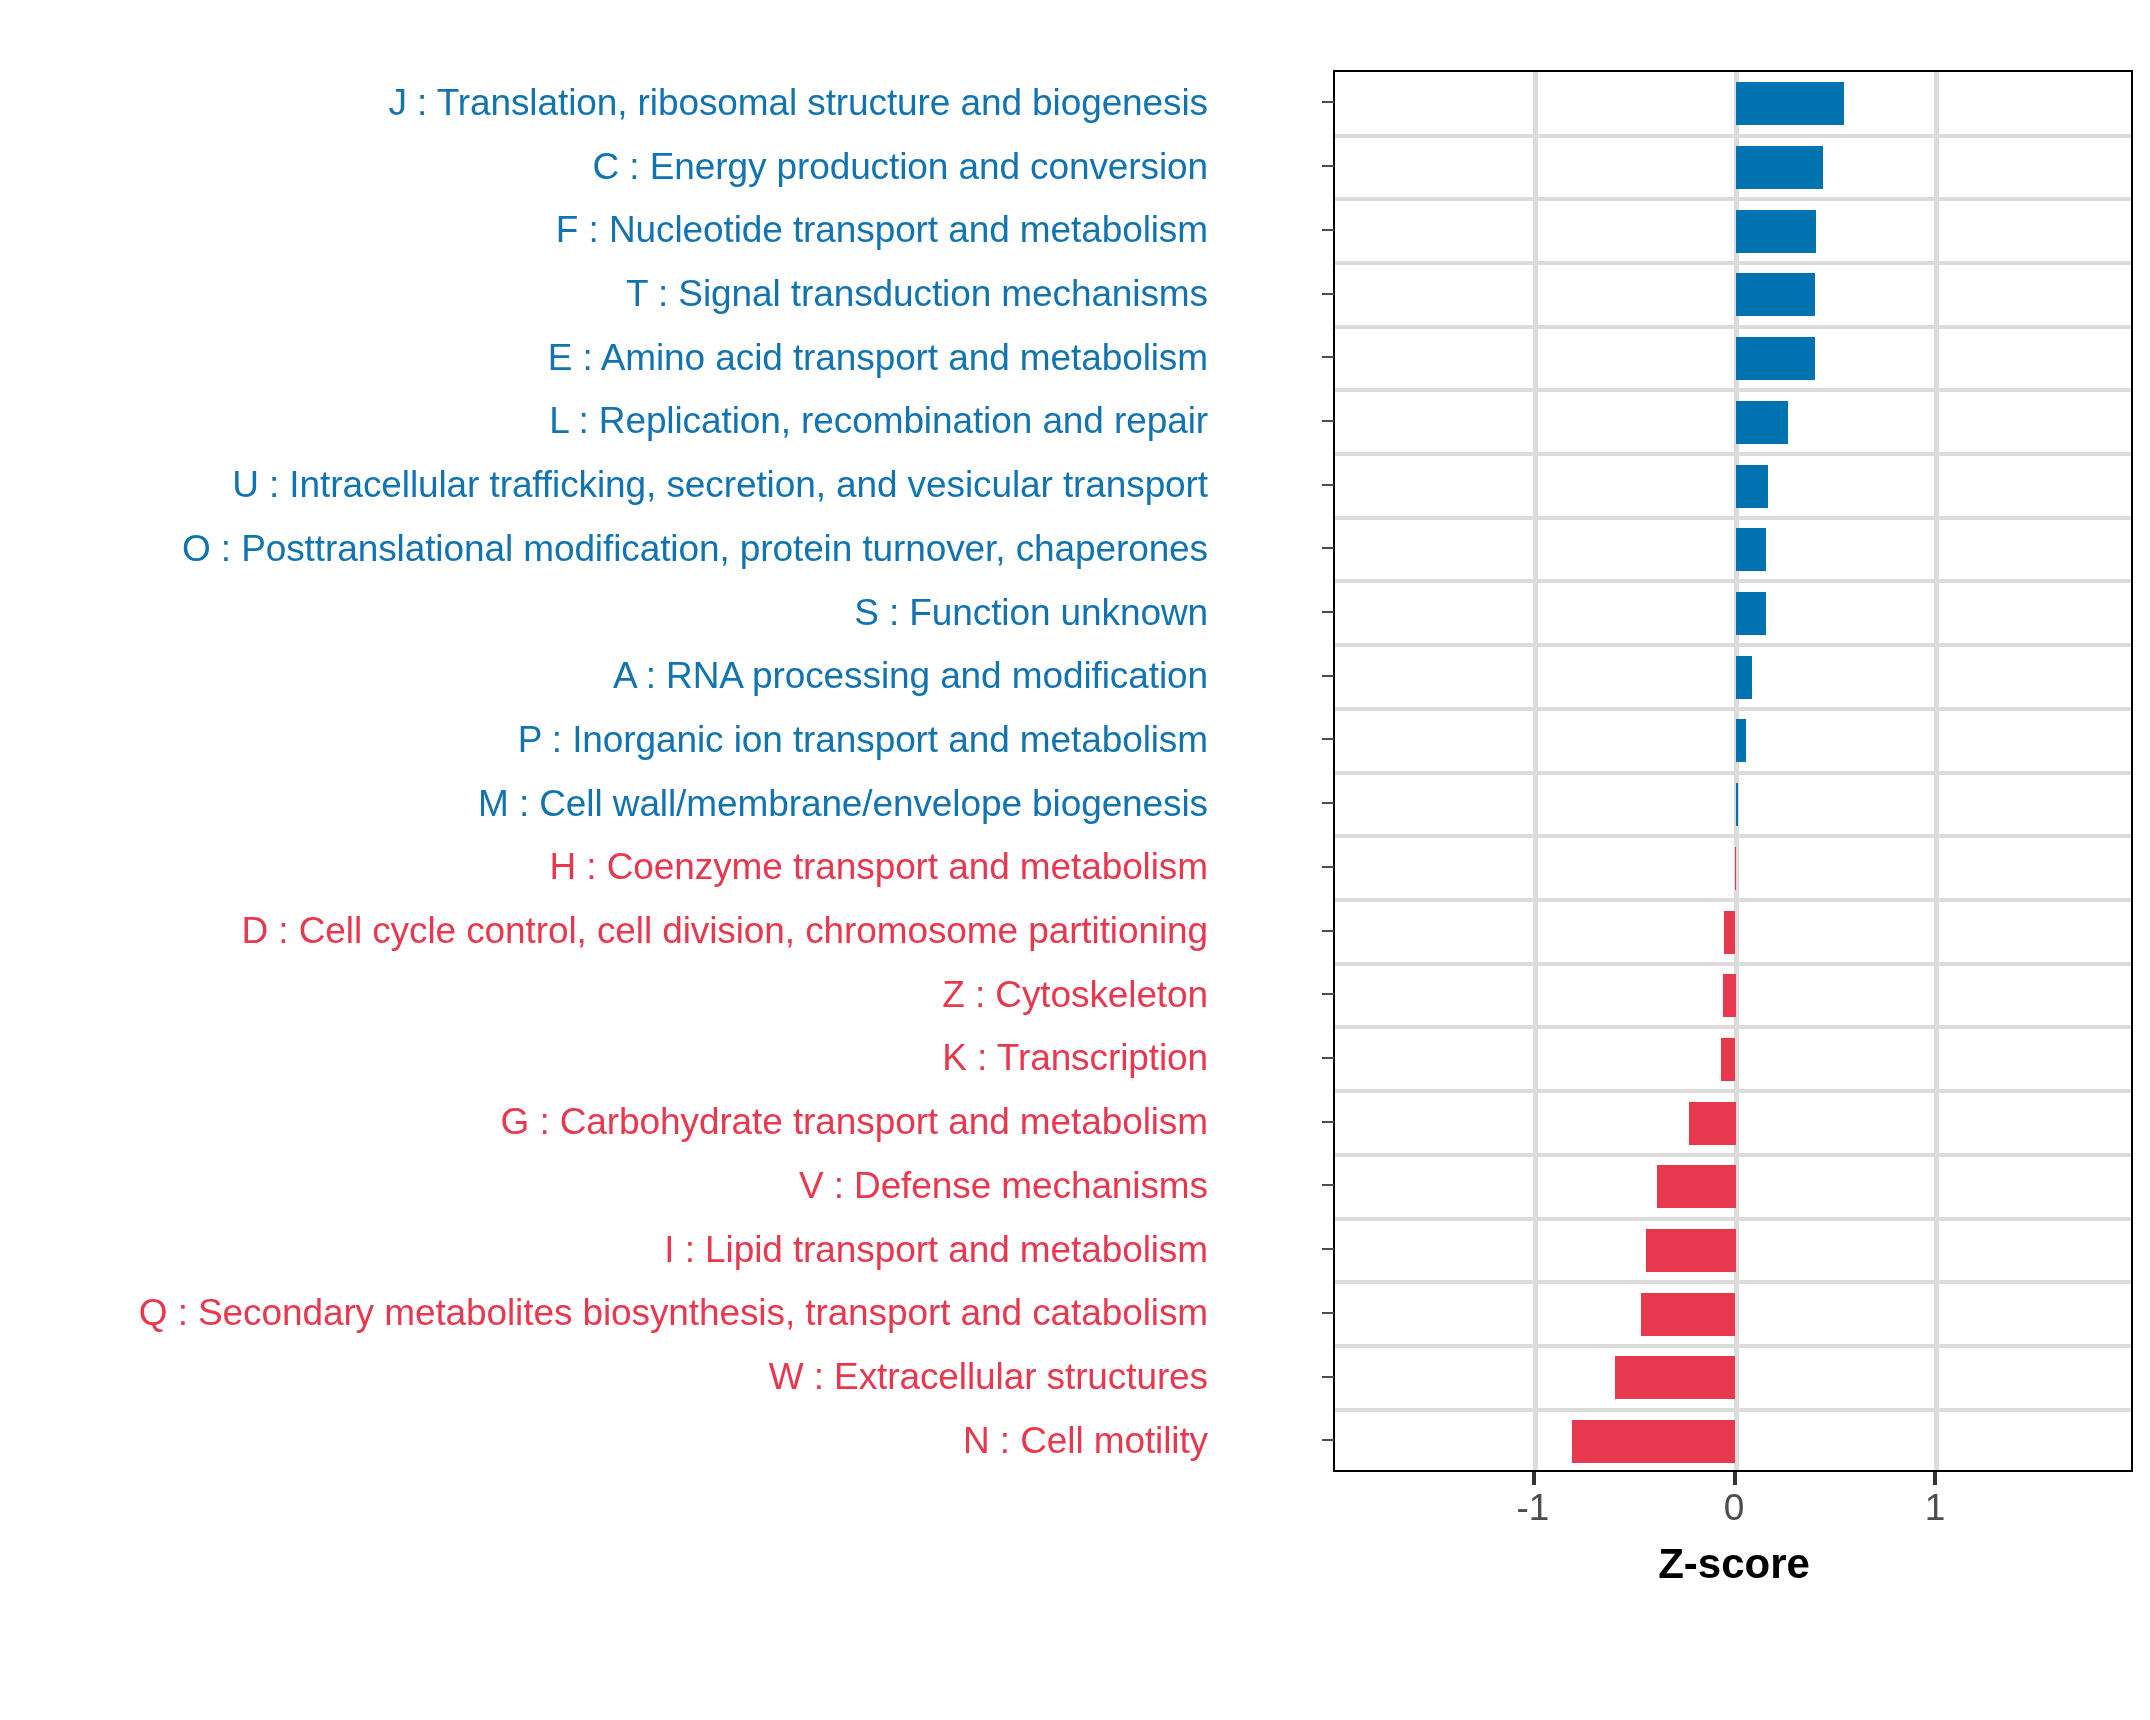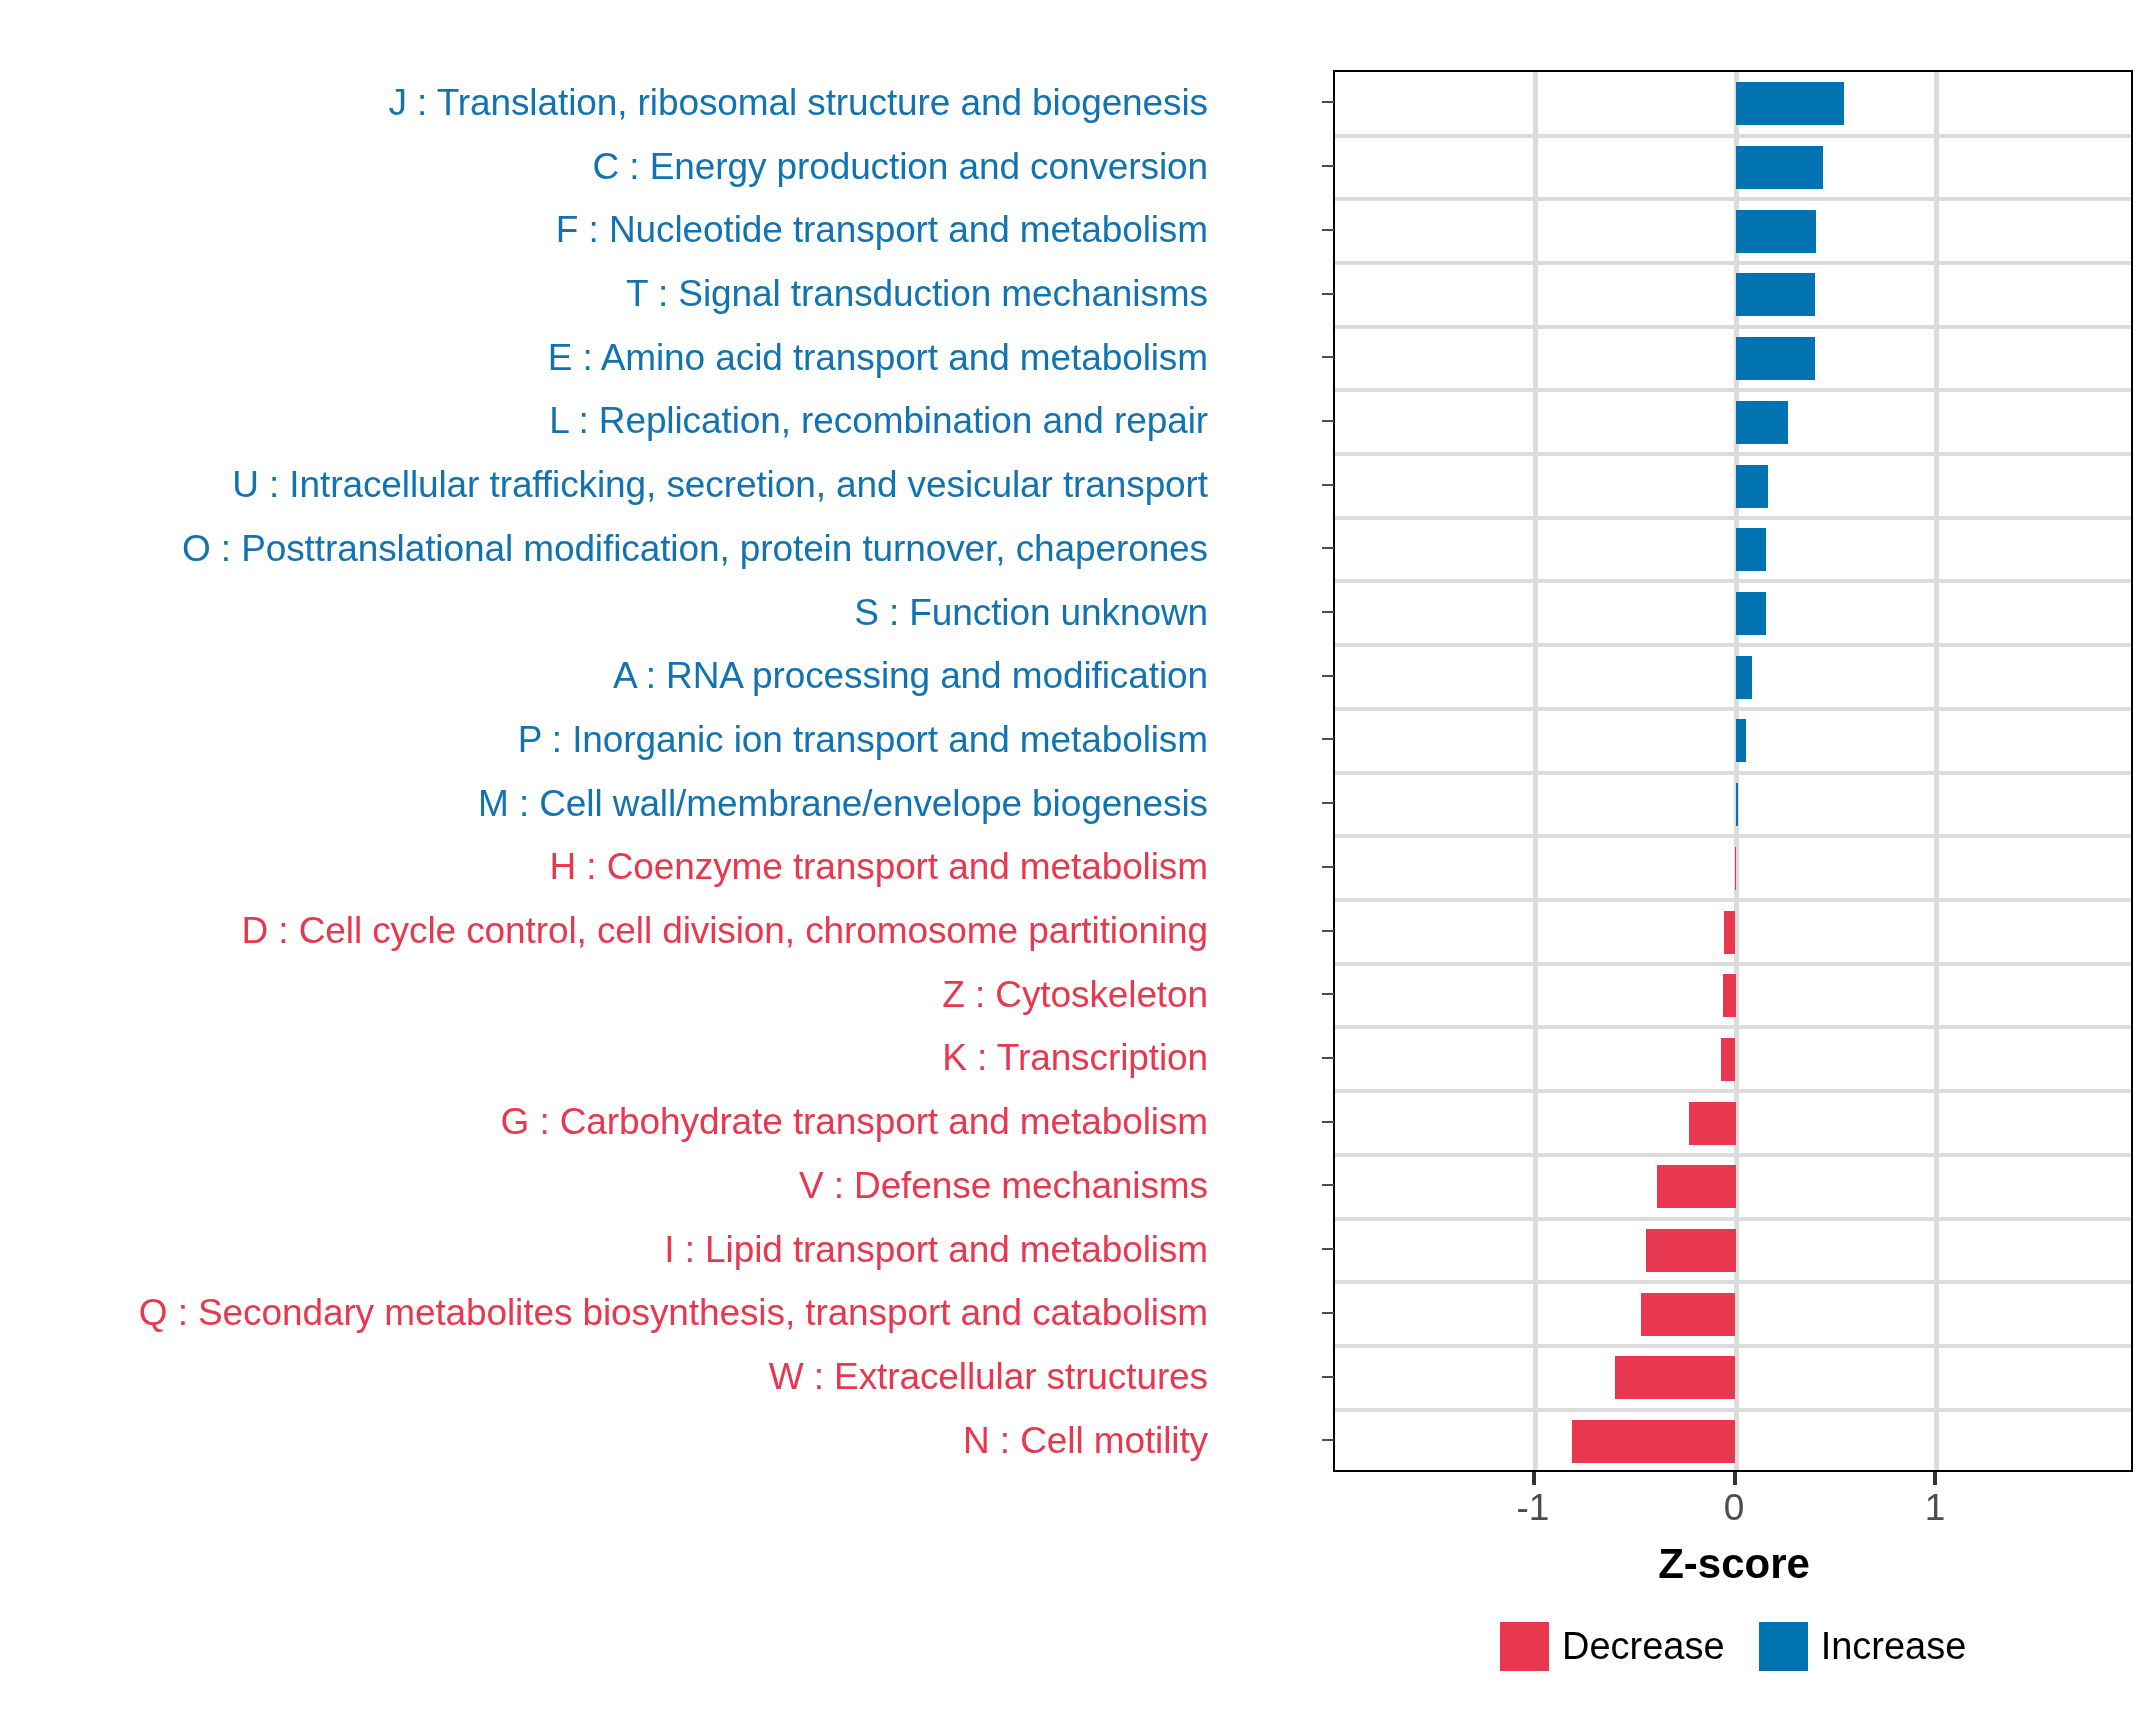--- a/index.html
+++ b/index.html
@@ -222,30 +222,20 @@
         <div class="bar down" style="left: 306px; width: 94px; top: 1221px;"></div>
         <div class="bar down" style="left: 280px; width: 120px; top: 1284px;"></div>
         <div class="bar down" style="left: 237px; width: 163px; top: 1348px;"></div>
       </div>
   </div>
 
   <div id="xaxis"></div>
 
   <div id="xaxis-title">Z-score</div>
 
-  <div id="legend">
-      <div class="legend-item">
-        <div class="legend-swatch" style="background: rgb(232, 56, 79);"></div>
-        <span class="legend-label">Decrease</span>
-      </div>
-      <div class="legend-item">
-        <div class="legend-swatch" style="background: rgb(0, 115, 176);"></div>
-        <span class="legend-label">Increase</span>
-      </div>
-    </div>
 
 <div class="ytick" style="top: 101px;"></div>
     <div class="ytick" style="top: 165px;"></div>
     <div class="ytick" style="top: 229px;"></div>
     <div class="ytick" style="top: 293px;"></div>
     <div class="ytick" style="top: 356px;"></div>
     <div class="ytick" style="top: 420px;"></div>
     <div class="ytick" style="top: 484px;"></div>
     <div class="ytick" style="top: 547px;"></div>
     <div class="ytick" style="top: 611px;"></div>

